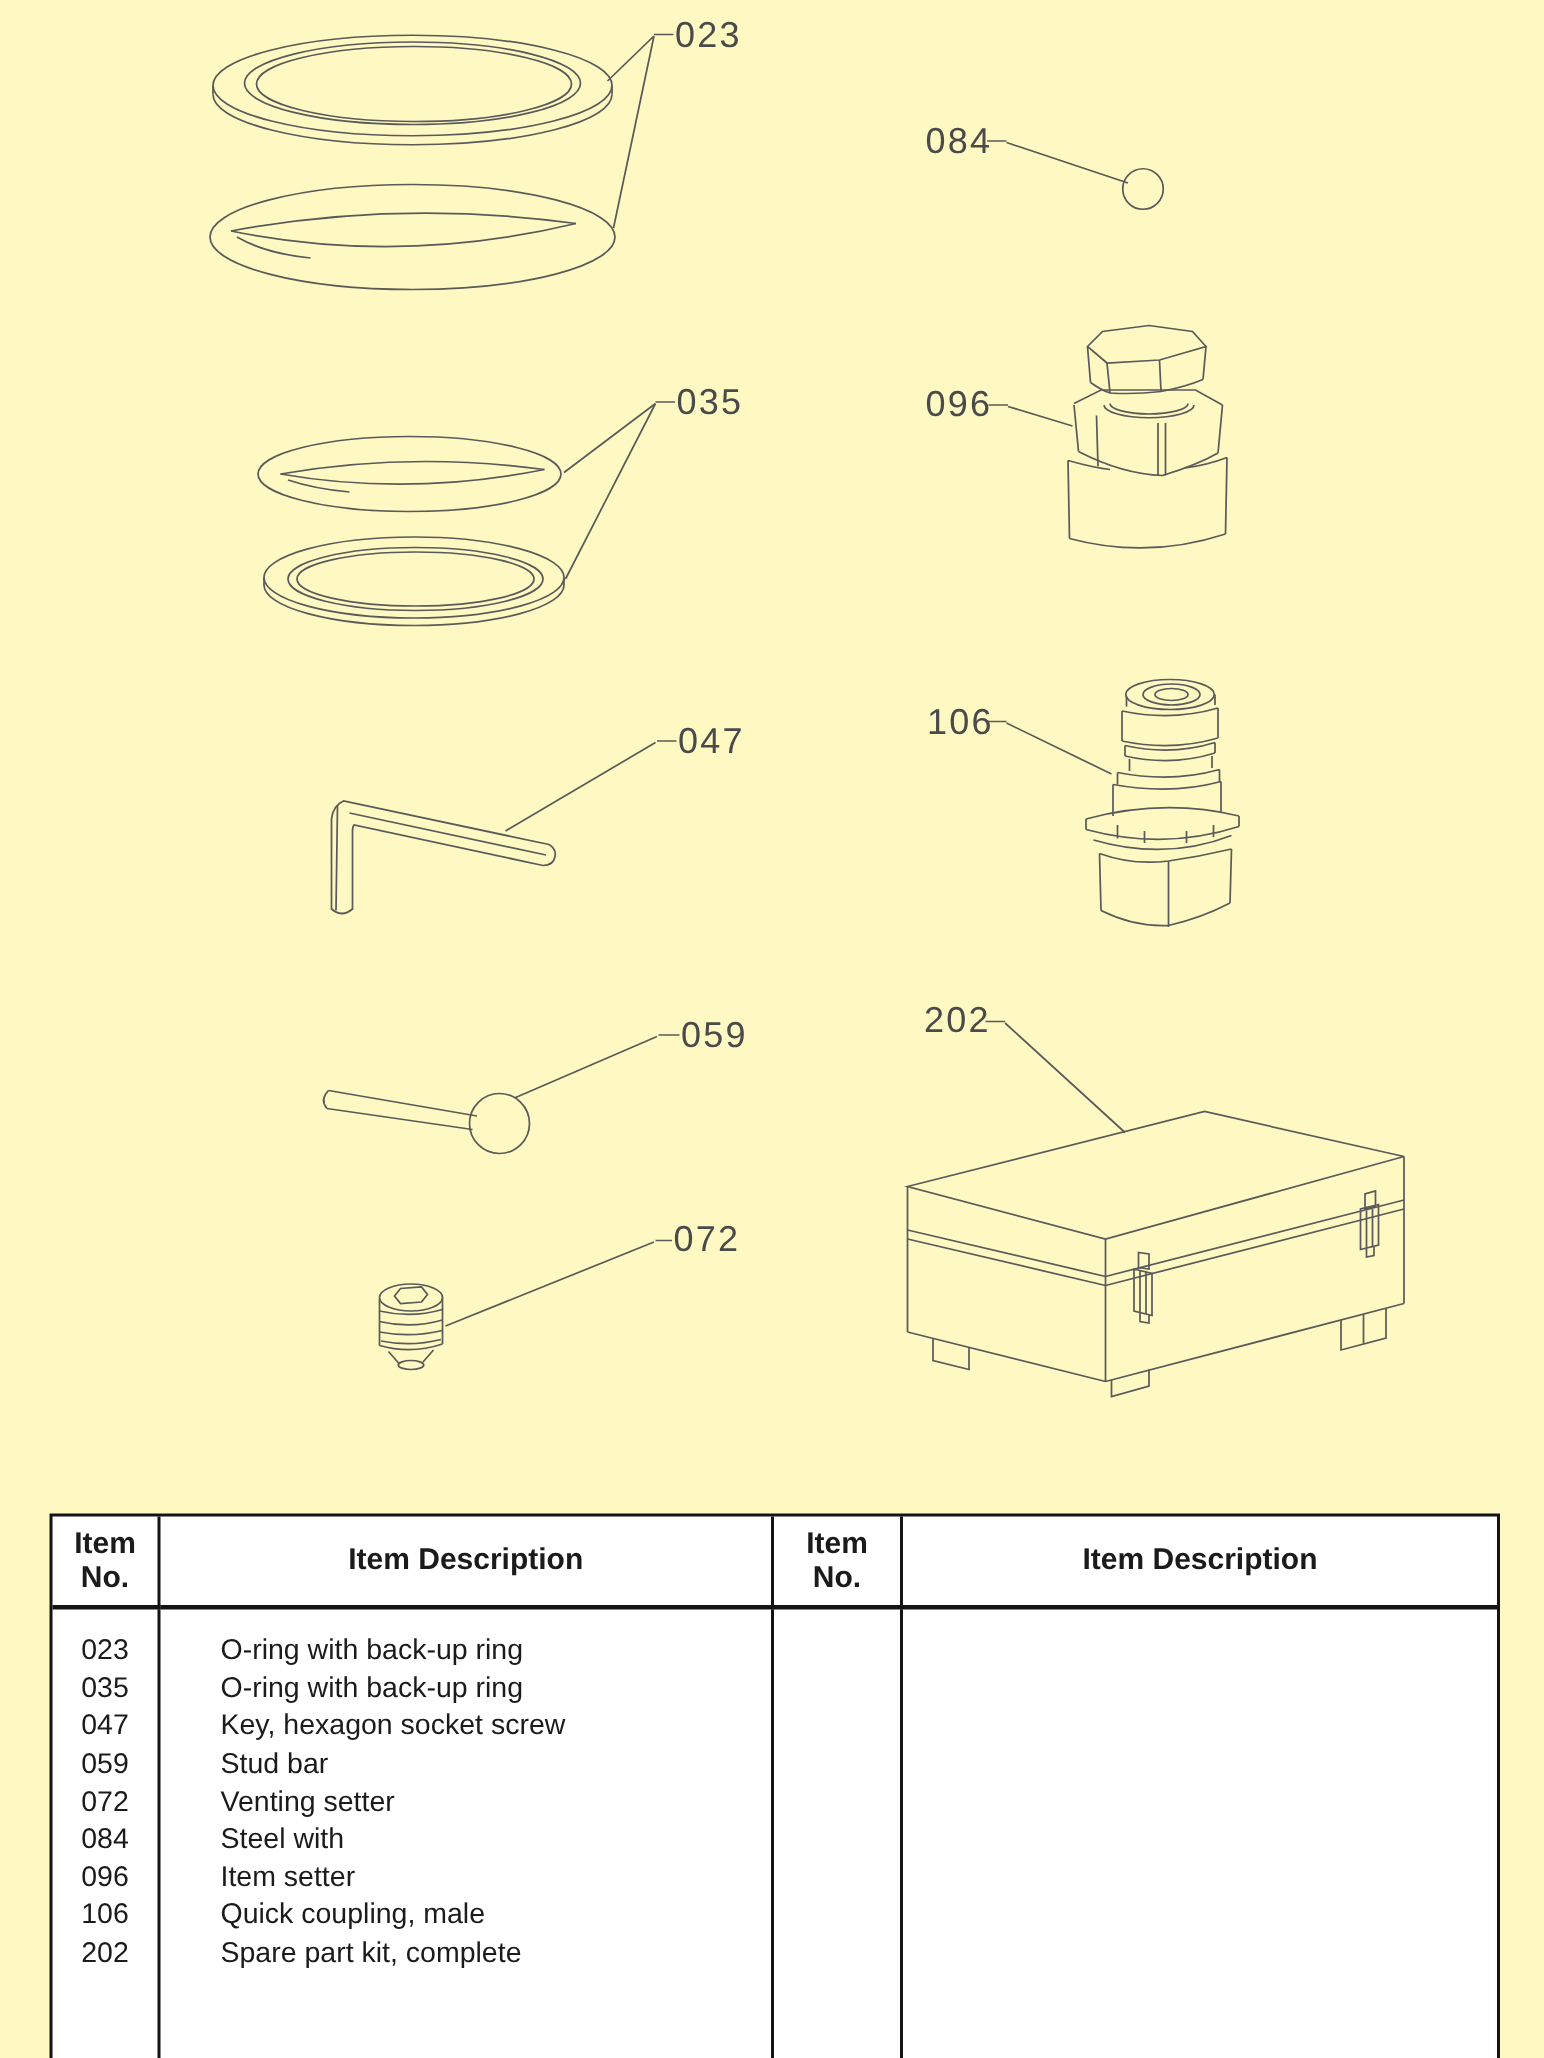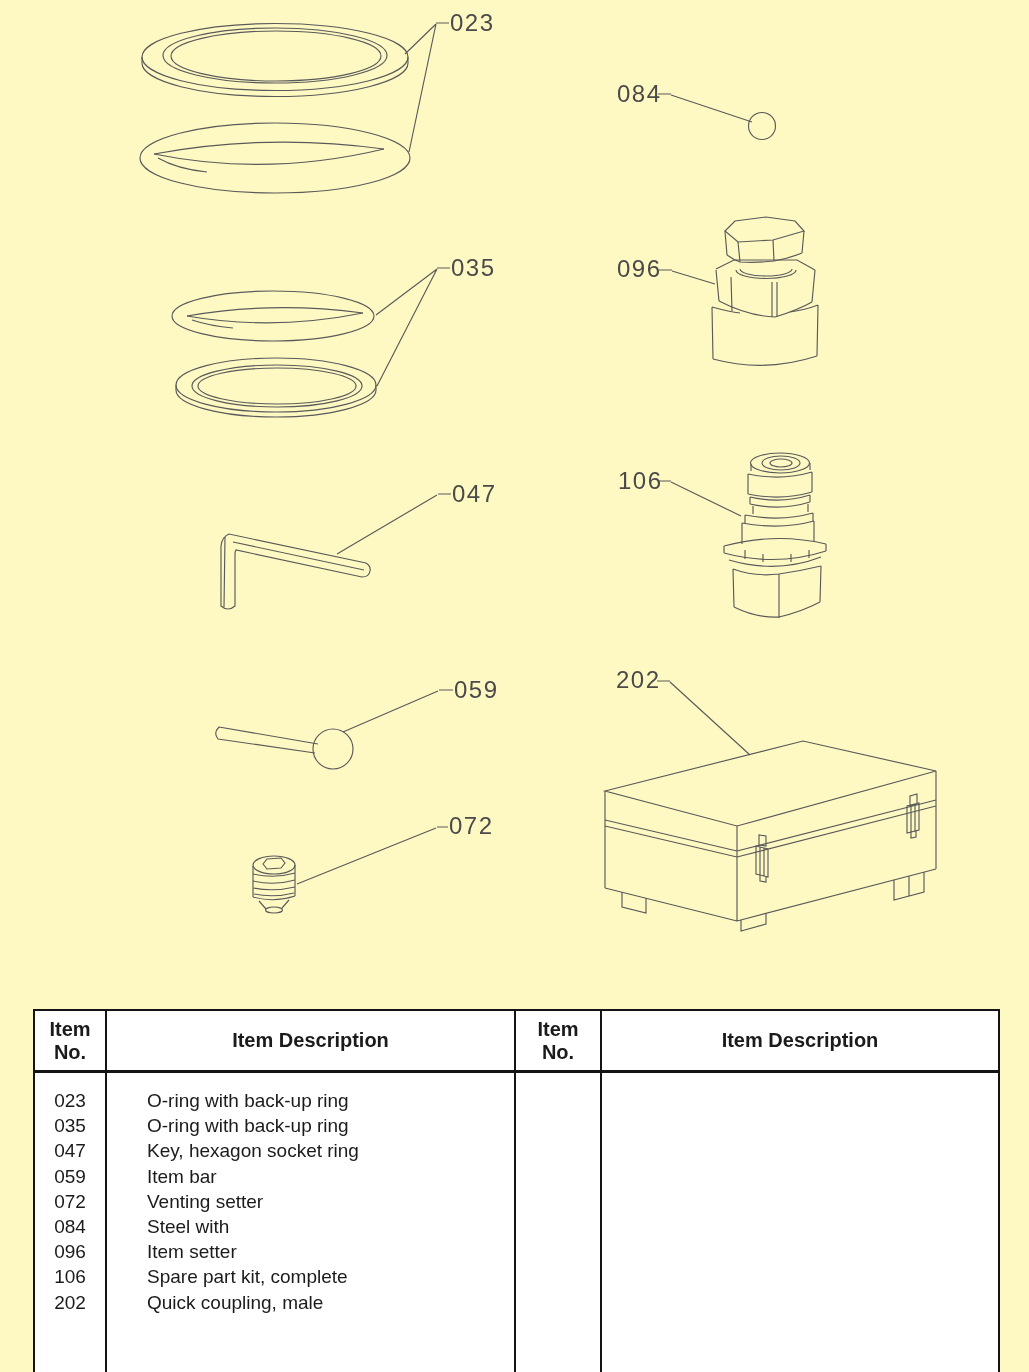--- a/index.html
+++ b/index.html
@@ -172,25 +172,25 @@
     <div>059</div>
     <div>072</div>
     <div>084</div>
     <div>096</div>
     <div>106</div>
     <div>202</div>
   </div>
   <div class="td col-desc">
     <div>O-ring with back-up ring</div>
     <div>O-ring with back-up ring</div>
-    <div>Key, hexagon socket ring</div>
-    <div>Item bar</div>
+    <div>Key, hexagon socket screw</div>
+    <div>Stud bar</div>
     <div>Venting setter</div>
     <div>Steel with</div>
     <div>Item setter</div>
+    <div>Quick coupling, male</div>
     <div>Spare part kit, complete</div>
-    <div>Quick coupling, male</div>
   </div>
   <div class="td col-no"></div>
   <div class="td col-desc last"></div>
 </div>
 
 </div>
 
 </body></html>

